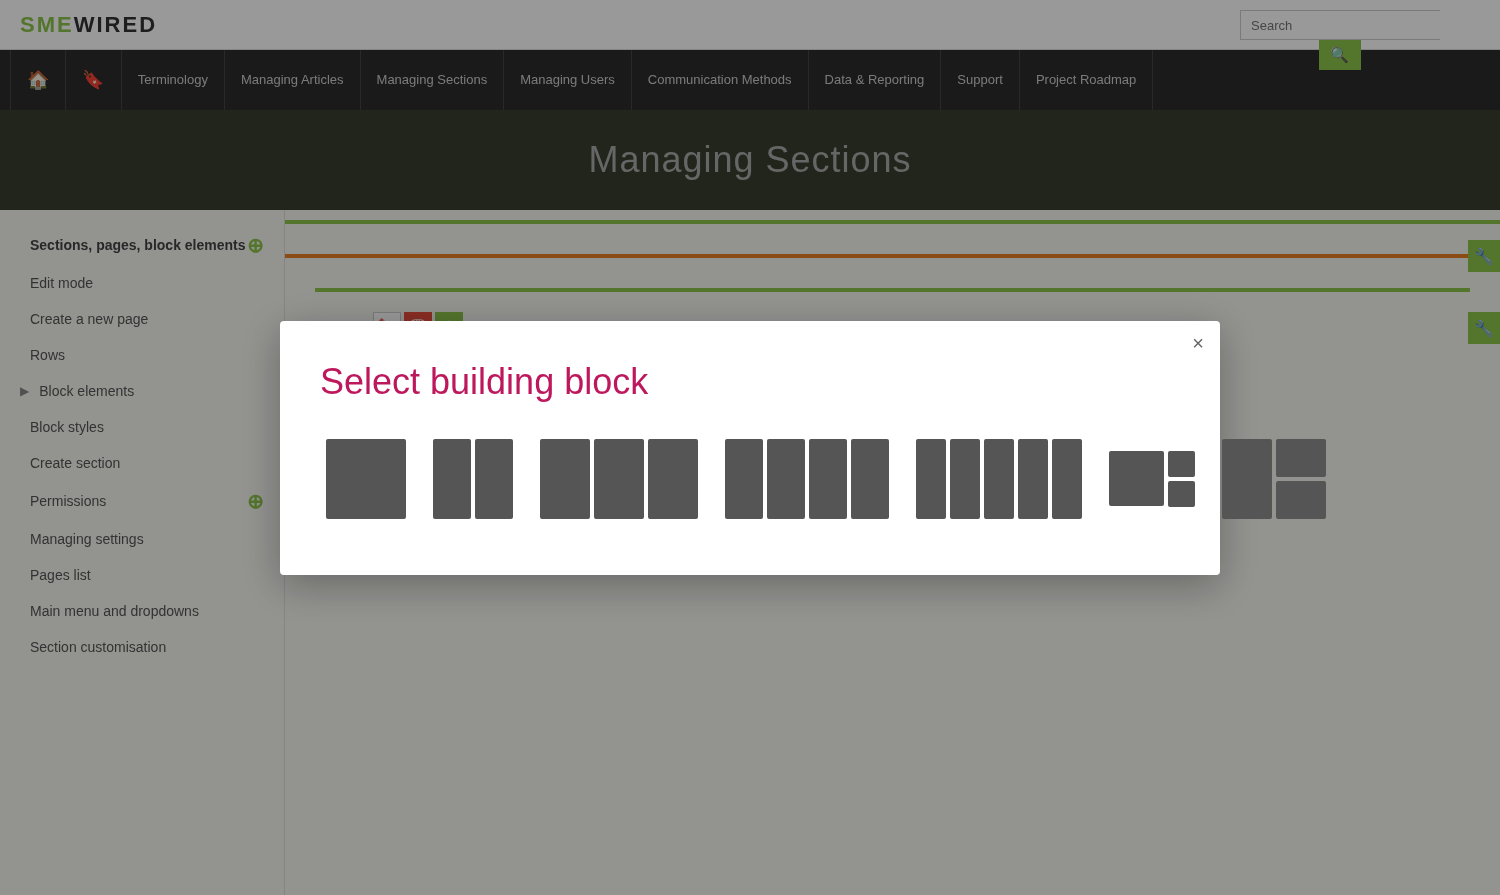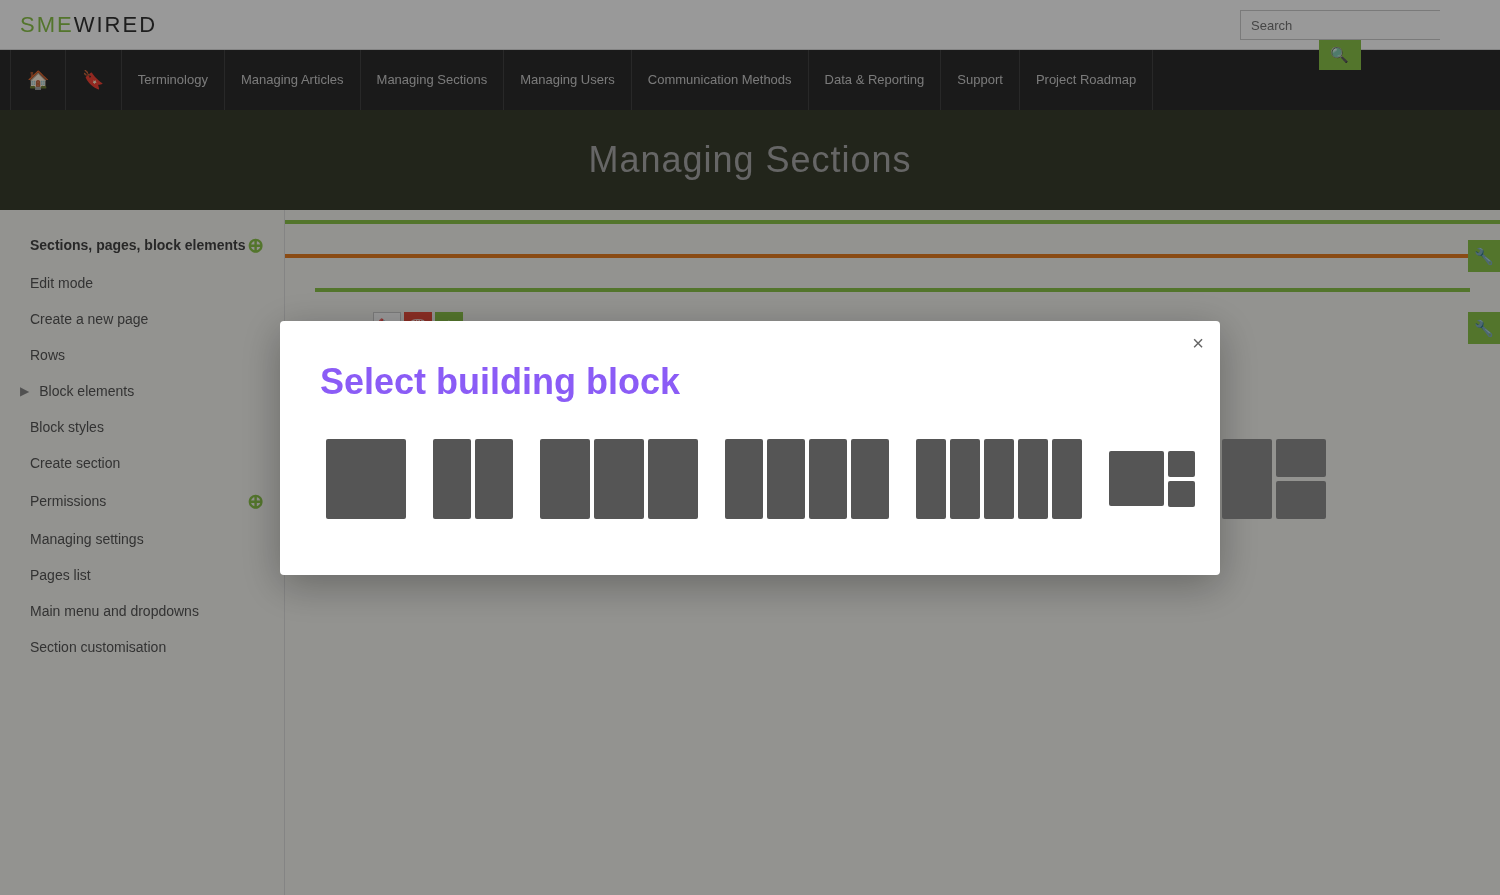--- a/index.html
+++ b/index.html
@@ -15,21 +15,21 @@
       border-bottom: 1px solid #ddd;
       position: relative;
     }
     .logo {
       display: flex;
       align-items: center;
       margin-right: 30px;
     }
     .logo-text {
       font-size: 22px;
-      font-weight: normal;
+      font-weight: bold;
       letter-spacing: 2px;
       color: #333;
     }
     .logo-text span { color: #8bc34a; }
     .search-bar {
       position: absolute;
       right: 60px;
       top: 10px;
       display: flex;
       align-items: center;
@@ -238,22 +238,22 @@
       right: 16px;
       font-size: 20px;
       color: #666;
       cursor: pointer;
       background: none;
       border: none;
       line-height: 1;
     }
     .modal-title {
       font-size: 36px;
-      font-weight: 700;
-      color: #8b5cf6;
+      font-weight: 400;
+      color: #be185d;
       margin-bottom: 30px;
     }
     .block-options {
       display: flex;
       gap: 15px;
       align-items: center;
     }
     .block-option {
       cursor: pointer;
       display: flex;

